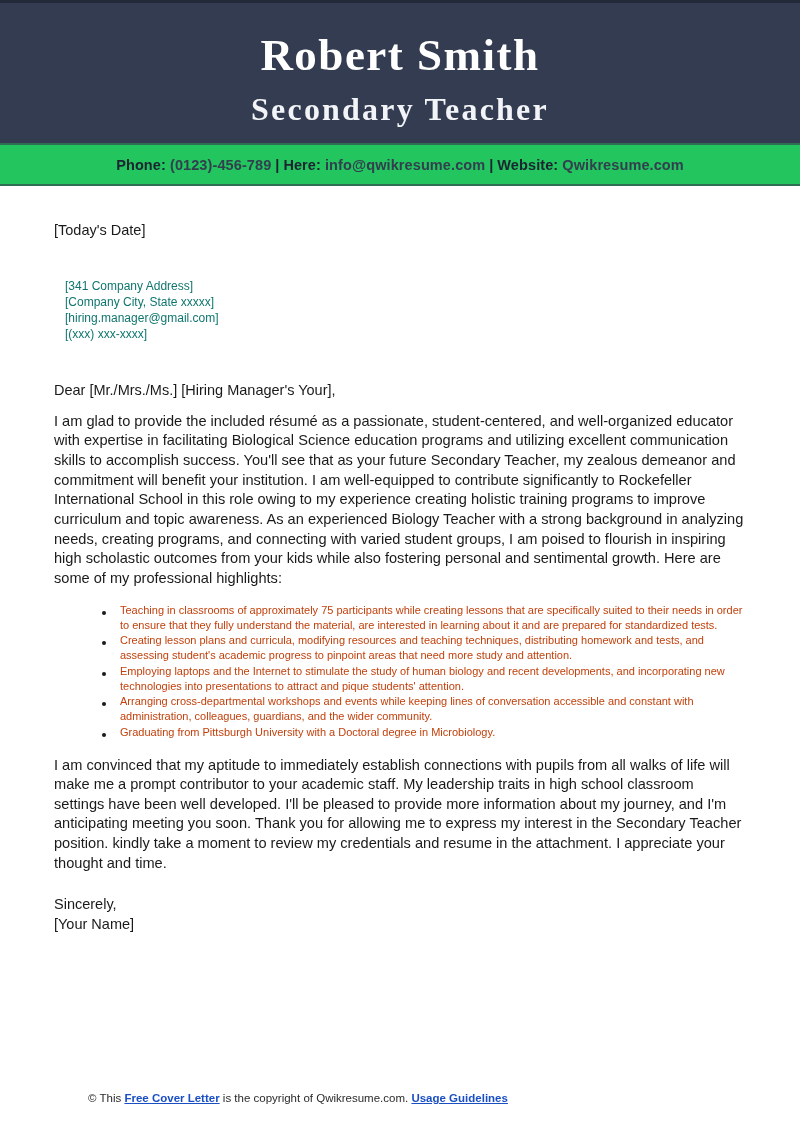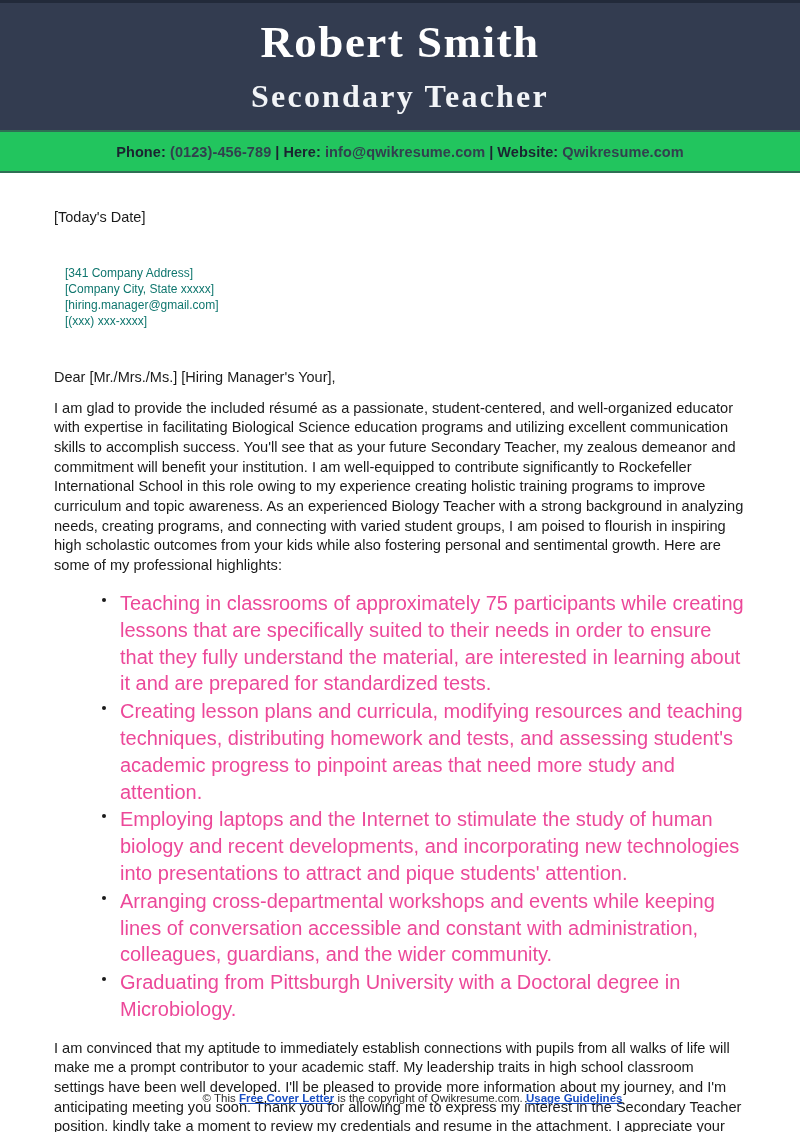--- a/index.html
+++ b/index.html
@@ -20,21 +20,21 @@
     width: 800px;
     height: 1132px;
     background: #ffffff;
     box-sizing: border-box;
   }
 
   
   .header-band {
     background: #333c50;
     border-top: 3px solid #222a3a;
-    padding: 16px 40px 16px 40px;
+    padding: 29px 40px 16px 40px;
     text-align: center;
   }
   .name {
     font-family: "Liberation Serif", serif;
     font-weight: bold;
     font-size: 45px;
     line-height: 1.05;
     color: #ffffff;
     letter-spacing: 1.5px;
     margin: 0;
@@ -104,22 +104,22 @@
     margin-top: 14px;
     text-align: left;
   }
   ul.highlights {
     margin: 12px 0 0 0;
     padding-left: 48px;
     list-style: none;
   }
   ul.highlights li {
     position: relative;
-    font-size: 20px;
-    color: #ec4899;
+    font-size: 11px;
+    color: #c2410c;
     line-height: 1.34;
     padding-left: 18px;
     margin-bottom: 1px;
   }
   ul.highlights li:before {
     content: "";
     position: absolute;
     left: 0;
     top: 8px;
     width: 4px;
@@ -140,21 +140,20 @@
   
   .footer {
     position: absolute;
     left: 0;
     right: 7px;
     bottom: 28px;
     padding: 0 56px 0 88px;
     display: flex;
     align-items: center;
     justify-content: space-between;
-    flex-direction: column;
   }
   .footer-note {
     font-size: 11.5px;
     color: #2b2b2b;
     white-space: nowrap;
   }
   .footer-note a {
     color: #1a4fc4;
     font-weight: bold;
     text-decoration: underline;

